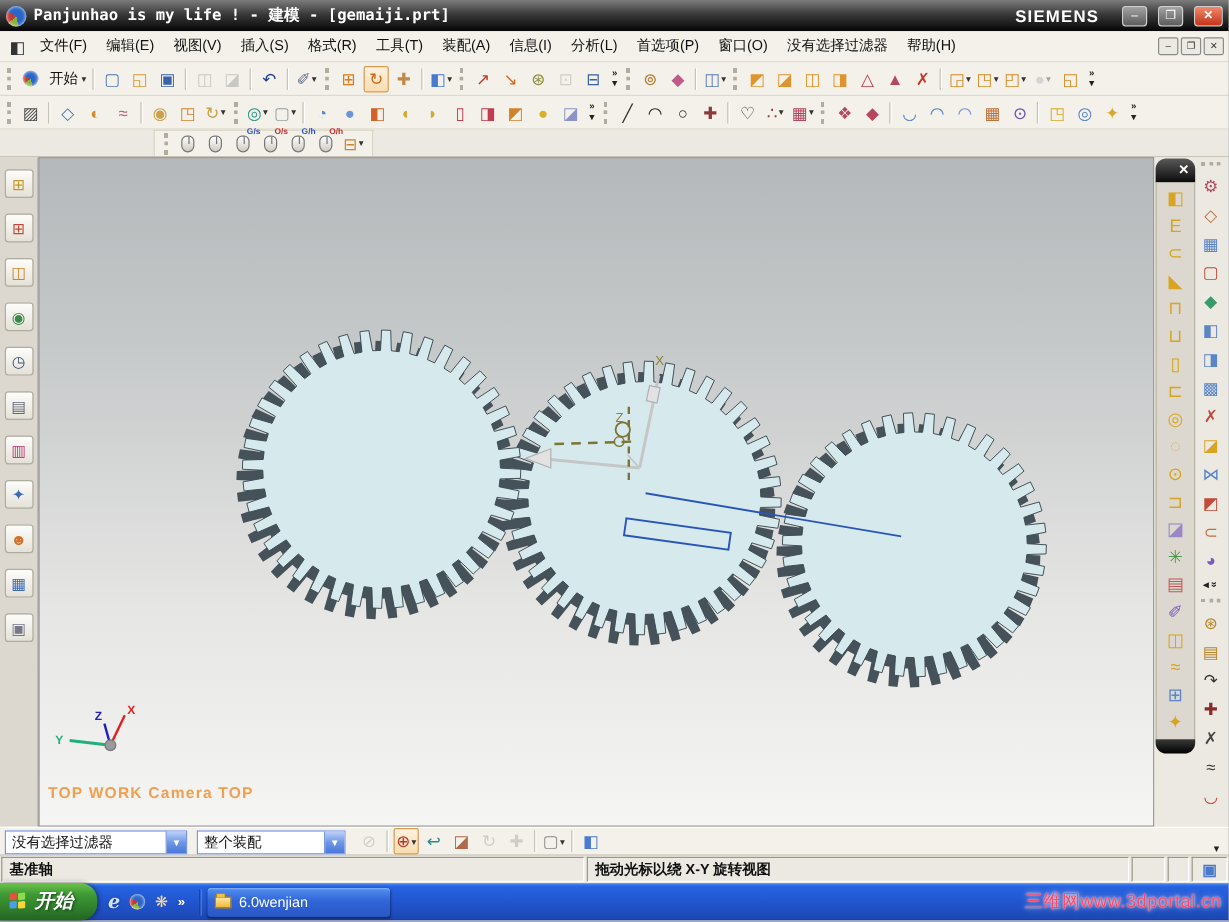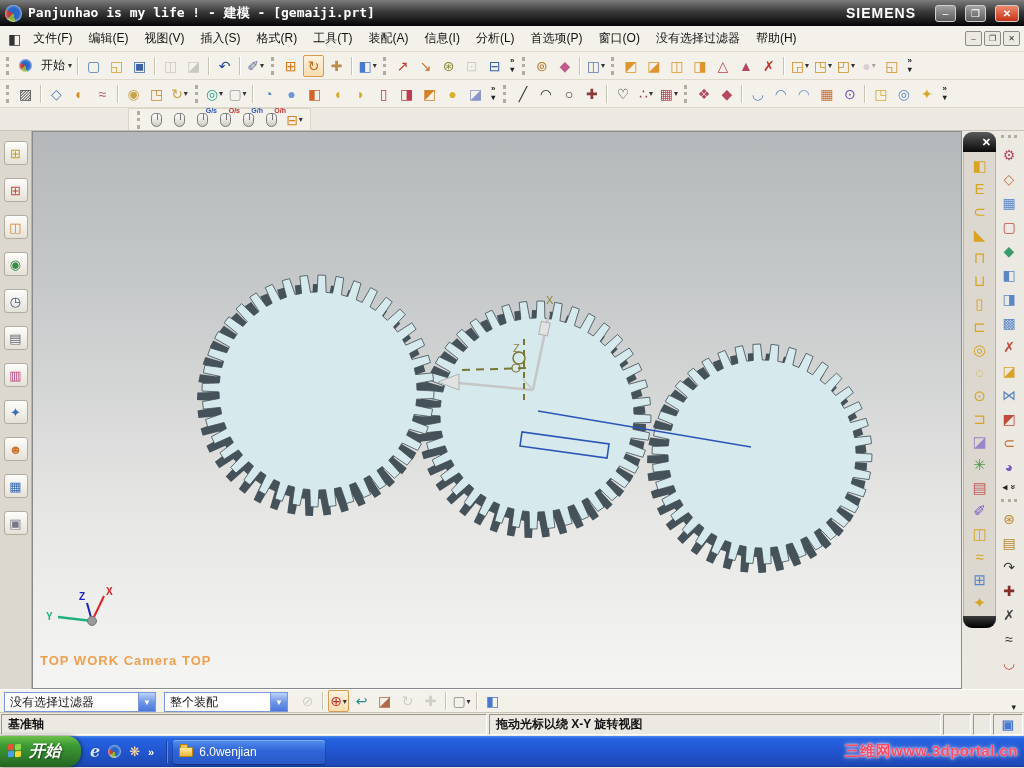--- a/index.html
+++ b/index.html
@@ -80,21 +80,21 @@
   .qlaunch{display:flex;align-items:center;gap:8px;padding:0 9px;color:#fff}
   .ie{font-family:"DejaVu Serif",serif;font-style:italic;font-weight:bold;color:#cfe2ff;font-size:16px;text-shadow:0 0 2px #12317e}
   .qgl{font-size:13px}
   .qovf{font-weight:bold;font-size:11px;color:#fff}
   .qdiv{width:1px;height:22px;background:#1a3e9a;box-shadow:1px 0 0 #5a8ae8;margin:0 3px;flex:none}
   .taskbtns{display:flex;align-items:flex-end}
   .taskbtn{height:24px;width:152px;margin:0 3px;border-radius:3px;background:linear-gradient(#5390ef,#3065d8 45%,#2a58c6);box-shadow:inset 0 1px 0 #7aaaf8,0 1px 2px rgba(0,0,0,.4);display:flex;align-items:center;gap:6px;padding:0 6px;color:#fff;font-size:12px;white-space:nowrap;overflow:hidden}
   .taskbtn.active{background:linear-gradient(#8fb2ee,#6f94e2 45%,#6488da);box-shadow:inset 1px 1px 3px rgba(0,0,30,.45)}
   .folder{width:14px;height:10px;background:linear-gradient(#ffe9a0,#f0b73a);border:1px solid #b8860b;border-radius:1px;position:relative;flex:none}
   .folder:before{content:"";position:absolute;top:-4px;left:0;width:6px;height:3px;background:#f0c050;border:1px solid #b8860b;border-bottom:none;border-radius:1px 1px 0 0}
-  .watermark{position:absolute;right:6px;top:6px;font-size:15px;font-weight:bold;color:#ff4a66;text-shadow:0 0 2px #fff,0 0 5px #ffd7de;letter-spacing:.5px}
+  .watermark{position:absolute;right:6px;top:6px;font-size:15px;font-weight:normal;color:#ff4a66;text-shadow:0 0 2px #fff,0 0 5px #ffd7de;letter-spacing:.5px}
 </style>
 </head>
 <body>
 
 <div class="screen">
 
   <div class="titlebar">
     <span class="nxlogo"></span>
     <span class="ttl">Panjunhao is my life ! - 建模 - [gemaiji.prt]</span>
     <span class="brand">SIEMENS</span>

